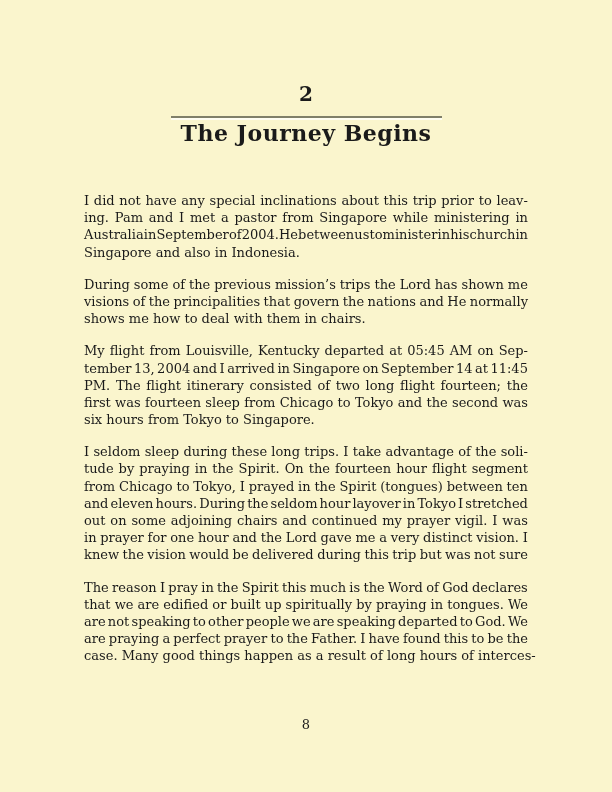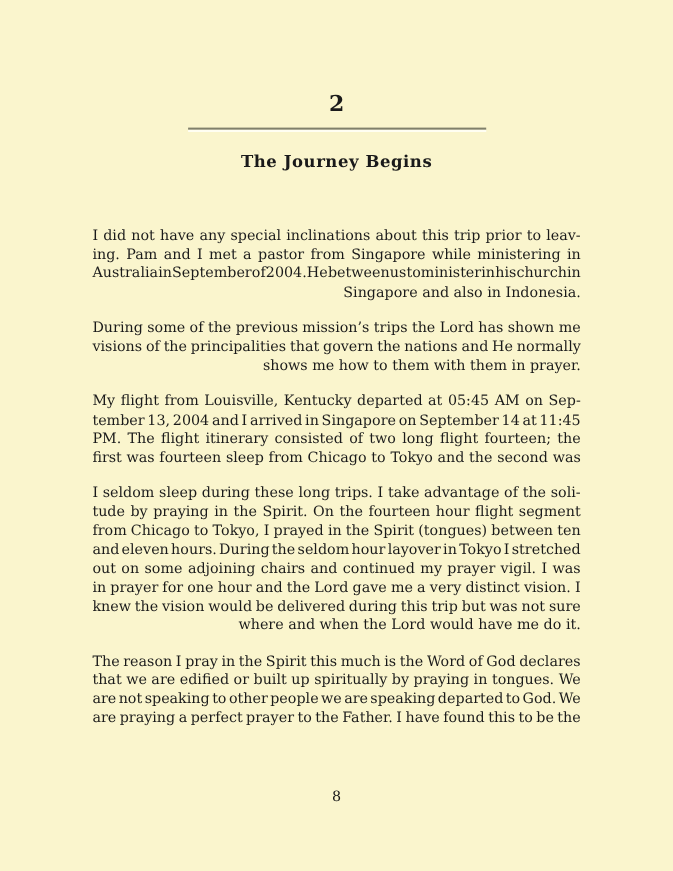--- a/index.html
+++ b/index.html
@@ -18,41 +18,40 @@
     font-weight: bold;
   }
   .divider {
     width: 271px;
     height: 0;
     margin: 10px auto 0 auto;
     border-top: 2px solid #80806A;
     border-bottom: 2px solid #FFFEF2;
   }
   .chapter-title {
-    margin-top: 14px;
     text-align: center;
-    font-size: 15px;
+    font-size: 22px;
     line-height: 26px;
     font-weight: bold;
     letter-spacing: 0.5px;
   }
   .body-text {
     width: 444px;
     margin: 46px auto 0 auto;
     font-size: 13px;
     line-height: 17.2px;
   }
   .paragraph { margin: 0 0 15px 0; }
   .line { height: 17.2px; }
   .line.just {
     display: flex;
     justify-content: space-between;
     white-space: nowrap;
   }
-  .line.last { text-align: right; white-space: nowrap; }
+  .line.last { text-align: left; white-space: nowrap; }
   .page-number {
     position: absolute;
     left: 0;
     right: 0;
     top: 717px;
     text-align: center;
     font-size: 13px;
   }
 </style>
 </head>
@@ -132,21 +131,21 @@
           <span>the</span>
           <span>principalities</span>
           <span>that</span>
           <span>govern</span>
           <span>the</span>
           <span>nations</span>
           <span>and</span>
           <span>He</span>
           <span>normally</span>
         </div>
-        <div class="line last">shows me how to them with them in prayer.</div>
+        <div class="line last">shows me how to deal with them in chairs.</div>
       </div>
       <div class="paragraph">
         <div class="line just">
           <span>My</span>
           <span>flight</span>
           <span>from</span>
           <span>Louisville,</span>
           <span>Kentucky</span>
           <span>departed</span>
           <span>at</span>
@@ -190,20 +189,21 @@
           <span>sleep</span>
           <span>from</span>
           <span>Chicago</span>
           <span>to</span>
           <span>Tokyo</span>
           <span>and</span>
           <span>the</span>
           <span>second</span>
           <span>was</span>
         </div>
+        <div class="line last">six hours from Tokyo to Singapore.</div>
       </div>
       <div class="paragraph">
         <div class="line just">
           <span>I</span>
           <span>seldom</span>
           <span>sleep</span>
           <span>during</span>
           <span>these</span>
           <span>long</span>
           <span>trips.</span>
@@ -295,21 +295,20 @@
           <span>be</span>
           <span>delivered</span>
           <span>during</span>
           <span>this</span>
           <span>trip</span>
           <span>but</span>
           <span>was</span>
           <span>not</span>
           <span>sure</span>
         </div>
-        <div class="line last">where and when the Lord would have me do it.</div>
       </div>
       <div class="paragraph">
         <div class="line just">
           <span>The</span>
           <span>reason</span>
           <span>I</span>
           <span>pray</span>
           <span>in</span>
           <span>the</span>
           <span>Spirit</span>
@@ -362,16 +361,17 @@
           <span>the</span>
           <span>Father.</span>
           <span>I</span>
           <span>have</span>
           <span>found</span>
           <span>this</span>
           <span>to</span>
           <span>be</span>
           <span>the</span>
         </div>
+        <div class="line last">case. Many good things happen as a result of long hours of interces-</div>
       </div>
     </div>
   <div class="page-number">8</div>
 </div>
 
 </body></html>

